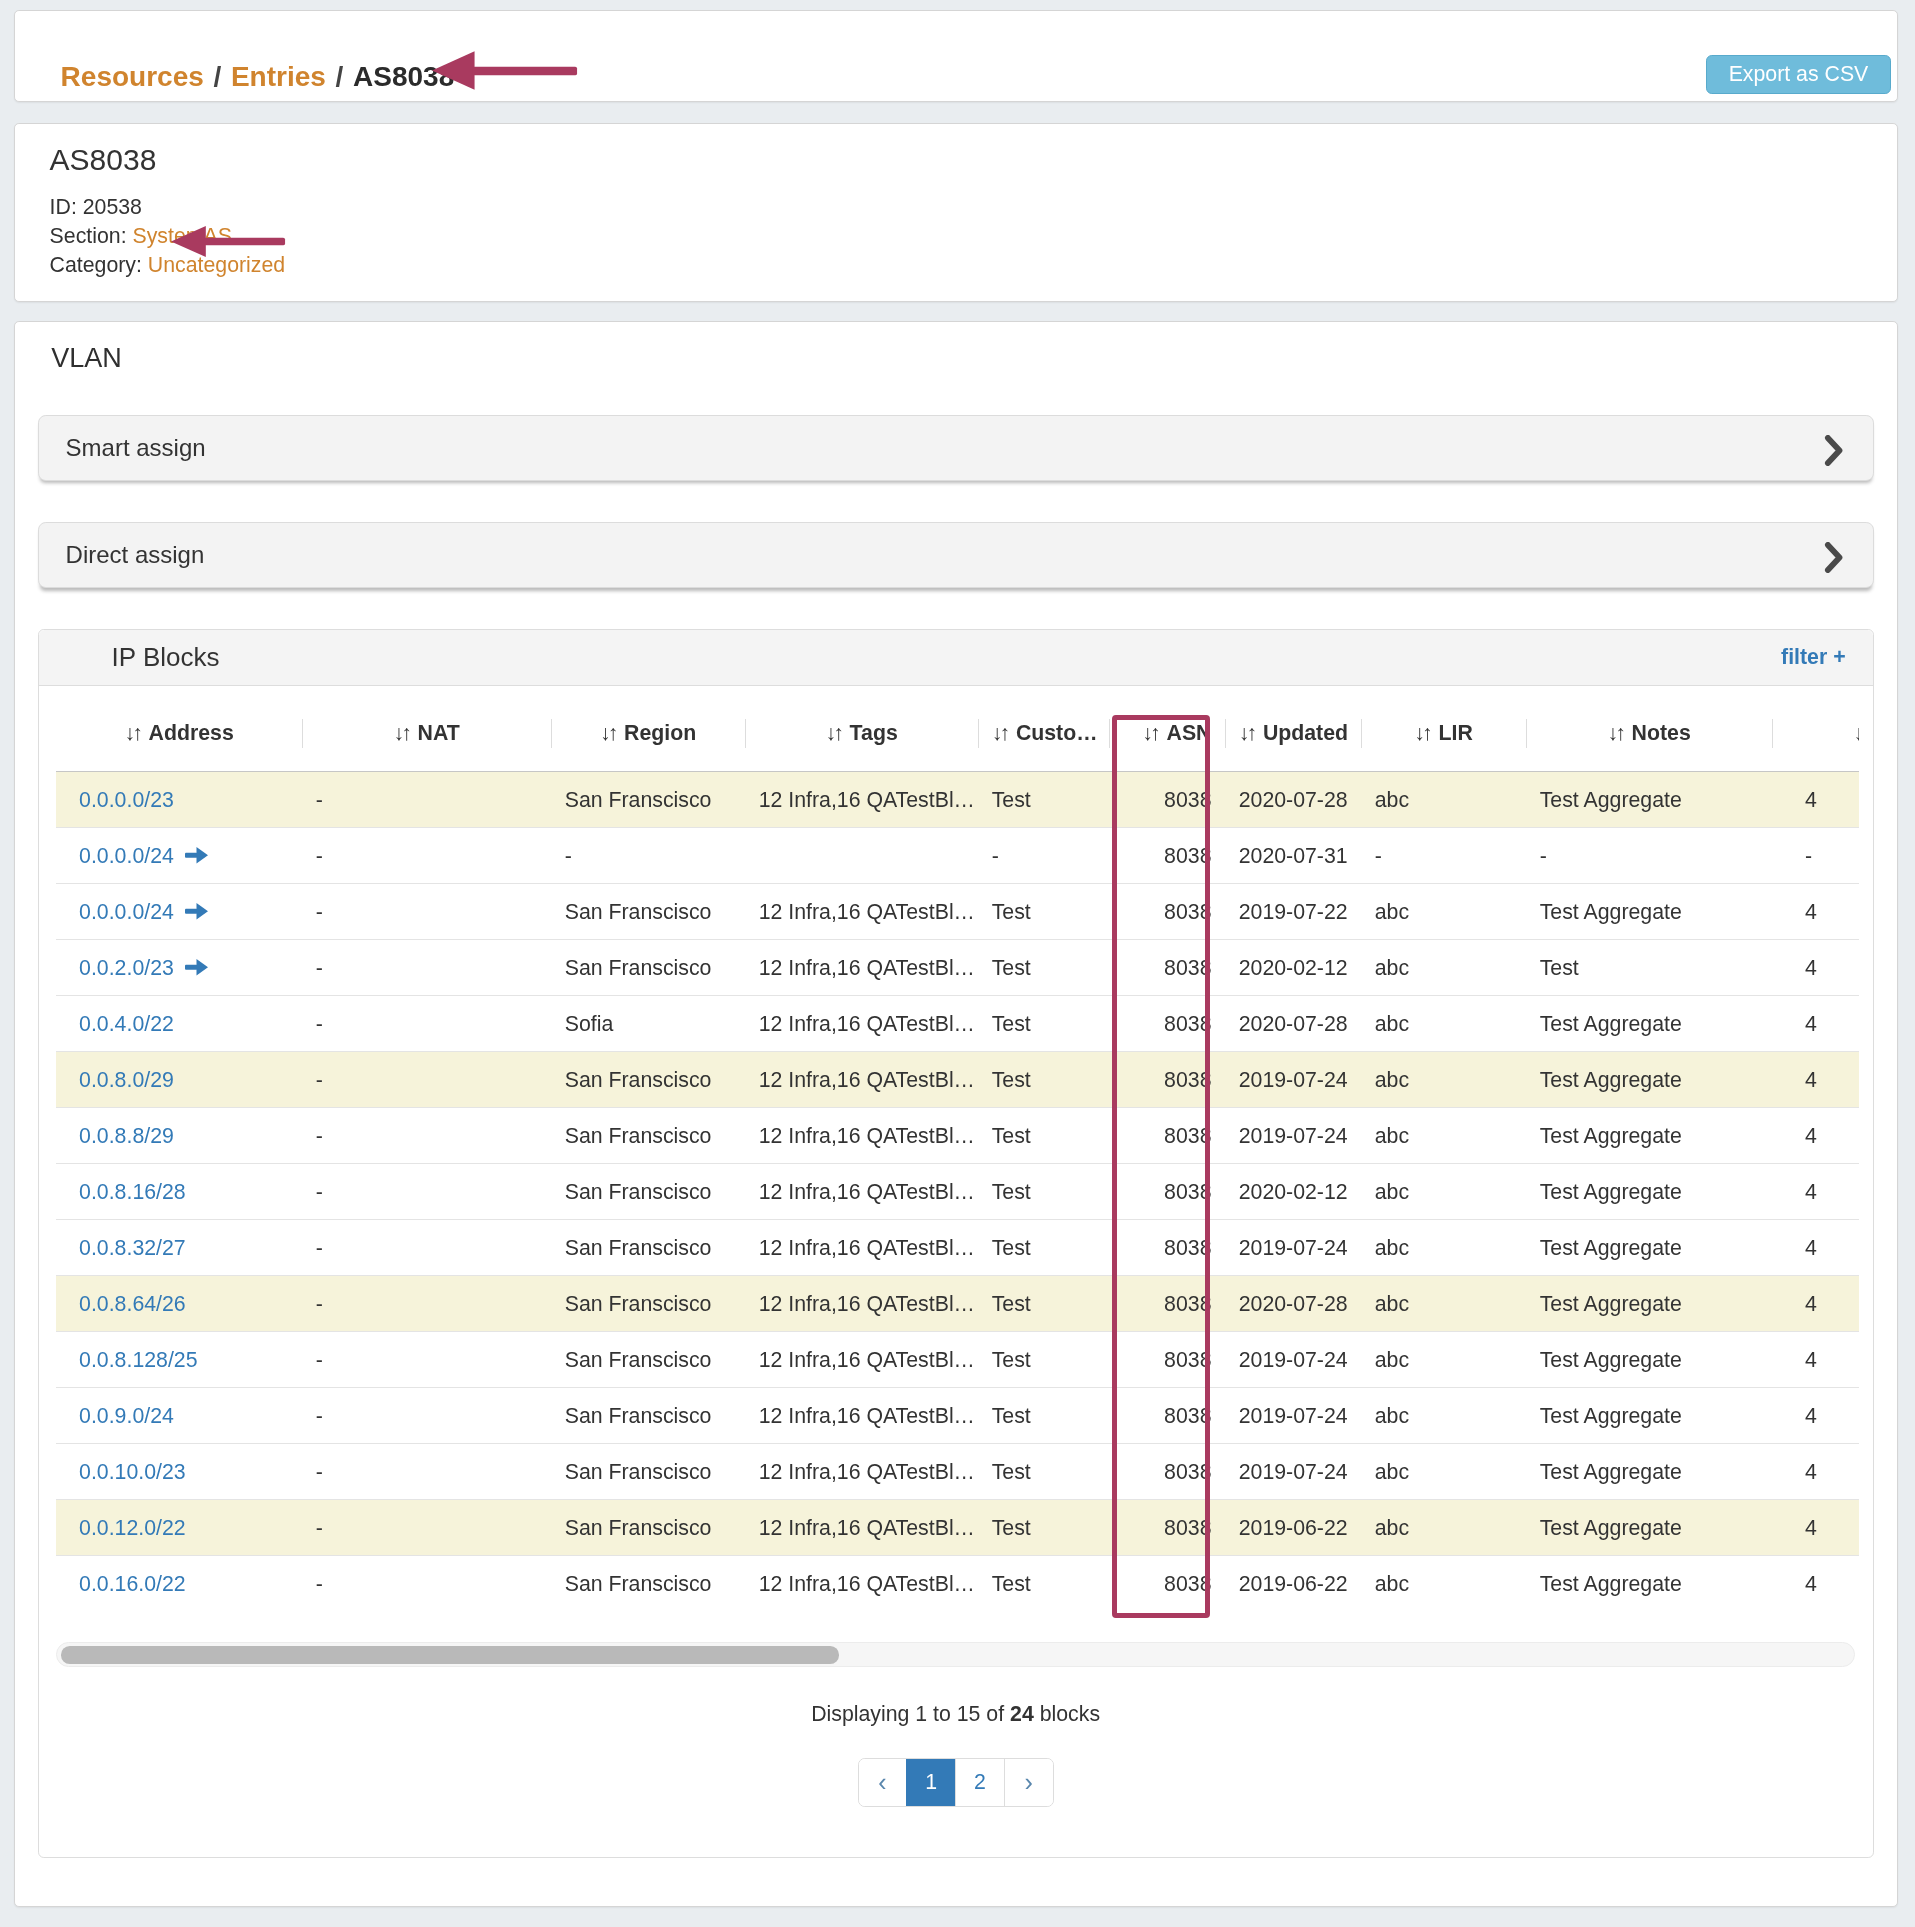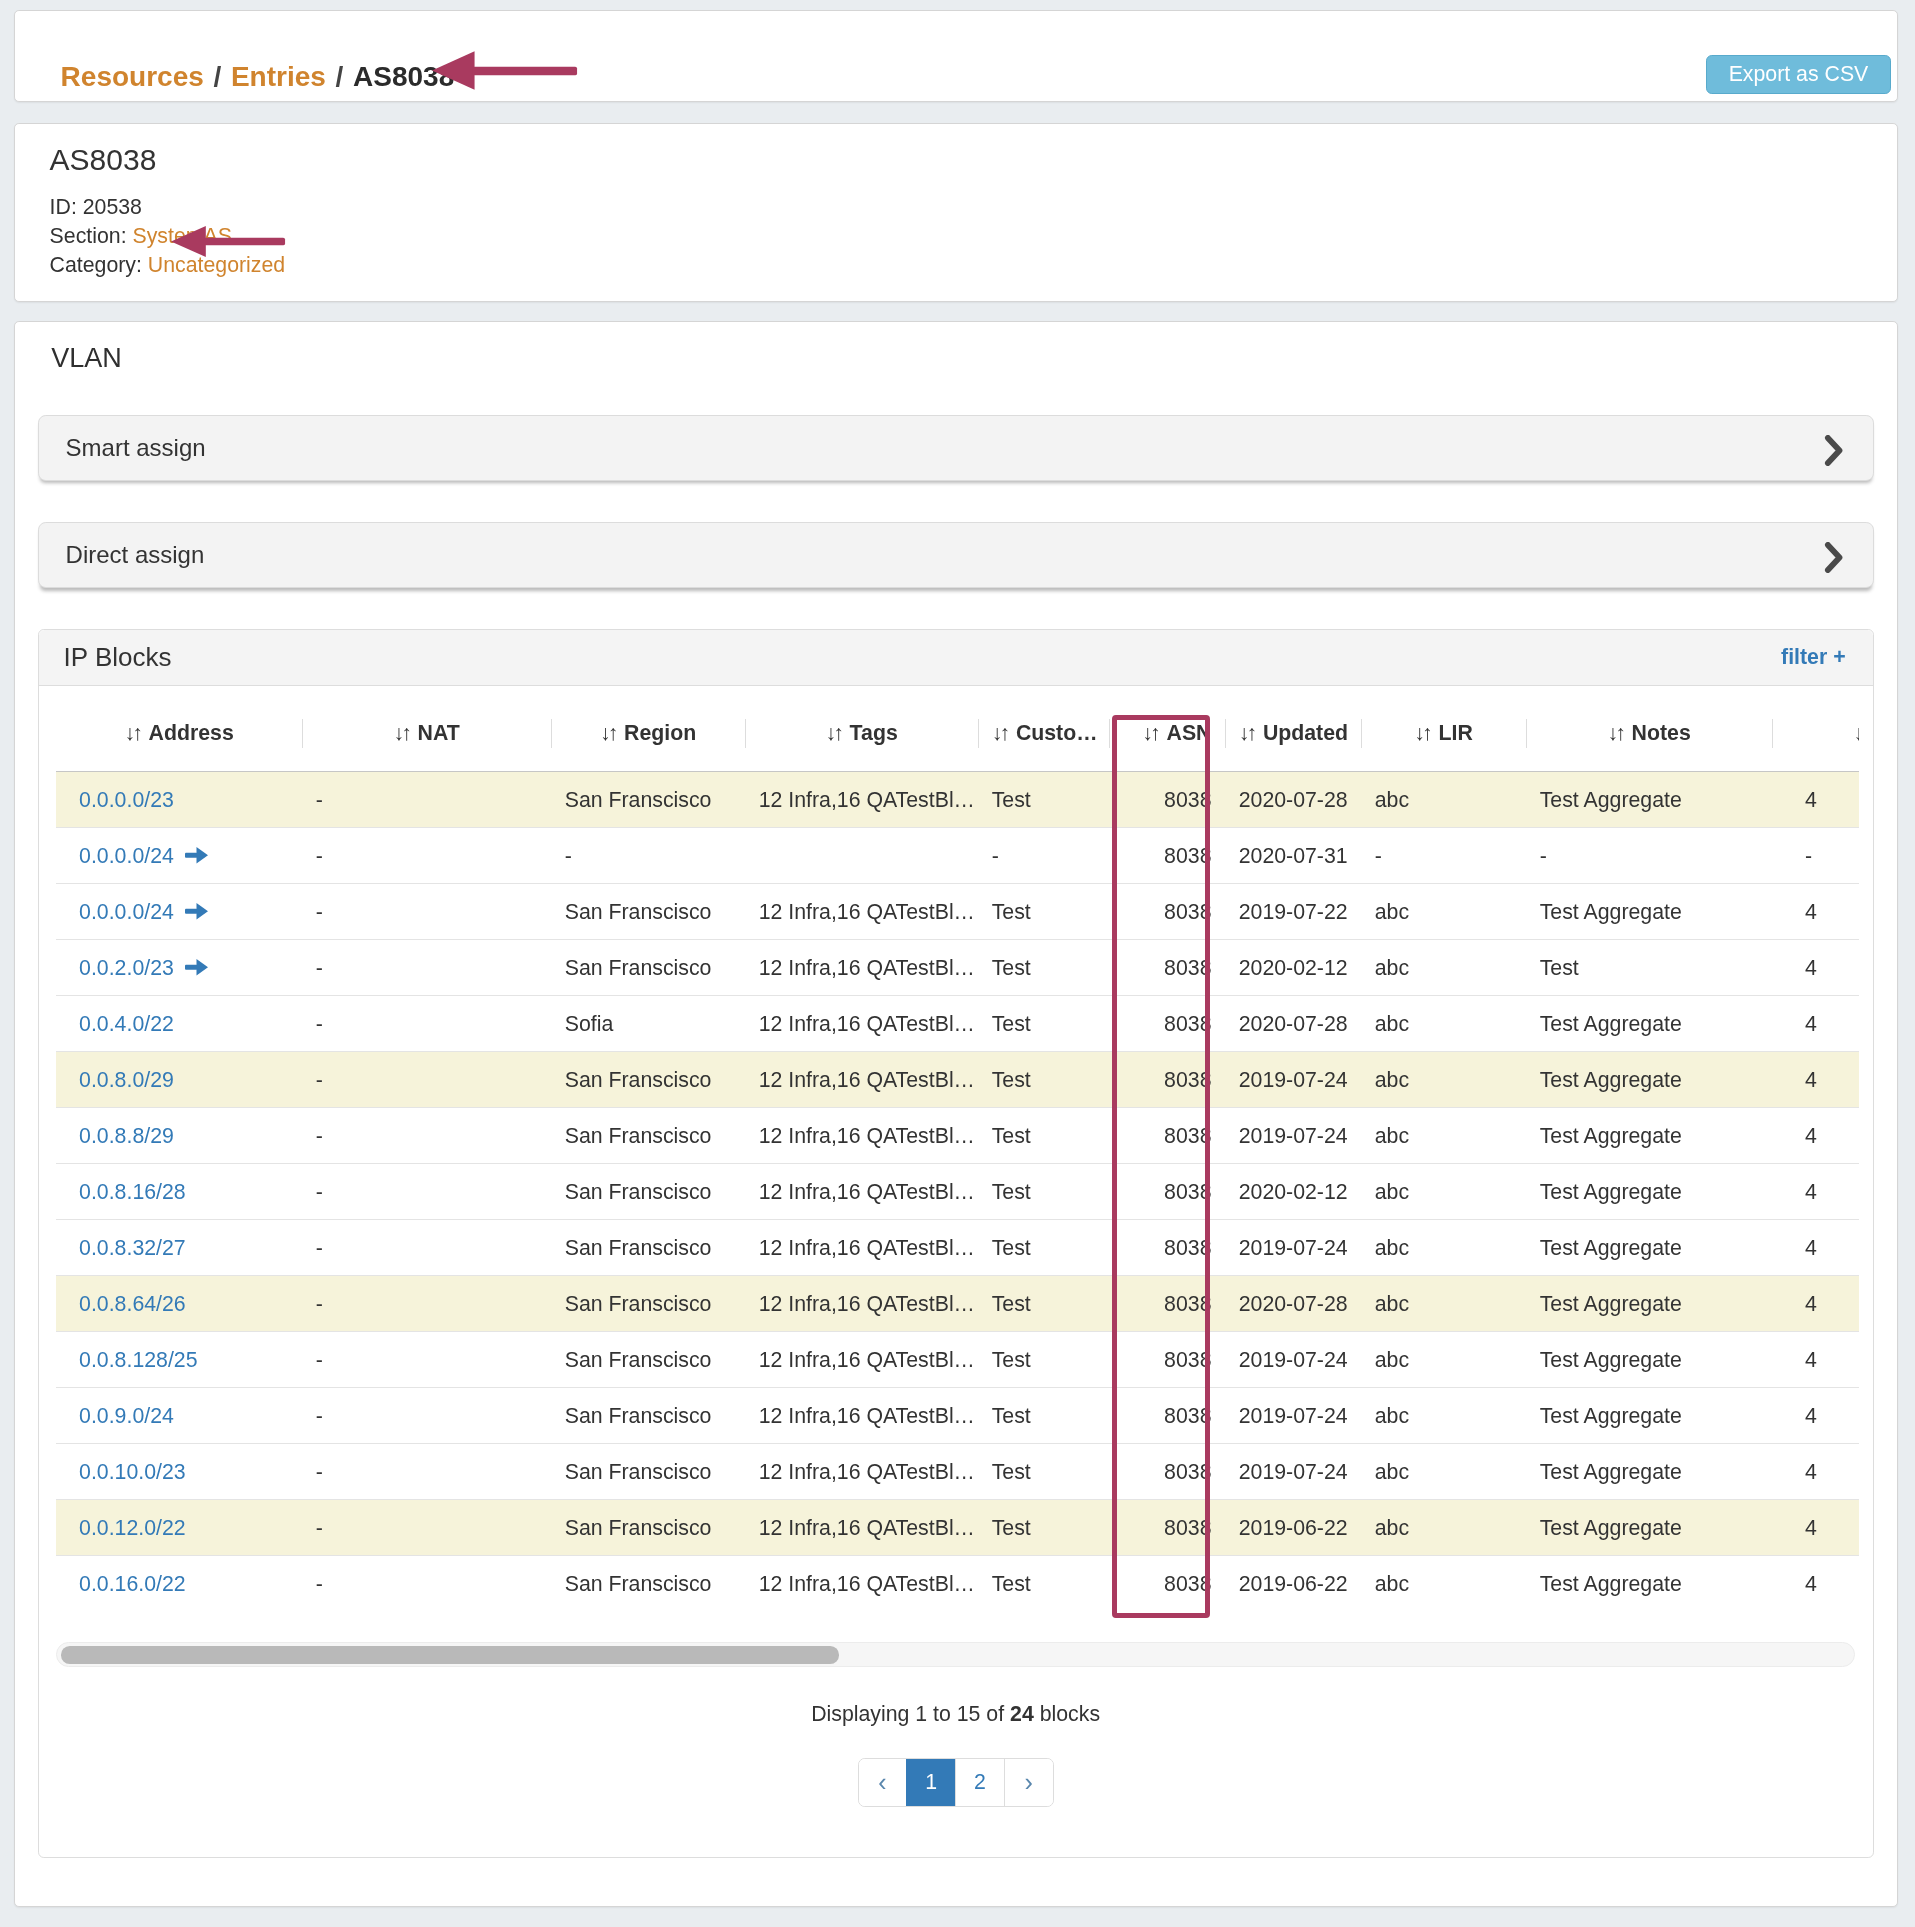--- a/index.html
+++ b/index.html
@@ -31,21 +31,21 @@
   .olink{color:var(--accent-orange);text-decoration:none;cursor:pointer;}
   
   .panel-ipam{top:321px;height:1586px;padding:11.6px 23px 0;}
   .ipam-title{font-size:27px;font-weight:500;color:#2f2f2f;margin:9.7px 0 0 13.6px;}
   .assign-bar{position:relative;height:66px;margin-top:41px;background:#f3f3f3;border:1px solid #dcdcdc;border-radius:7.8px;box-shadow:0 4.9px 3.9px -2.9px rgba(0,0,0,.28);cursor:pointer;display:flex;align-items:center;padding:0 27px;}
   .assign-label{font-size:24px;font-weight:500;color:#333;}
   .assign-chevron{position:absolute;right:29px;top:18.4px;}
   
   .ipb{margin-top:41px;height:1229px;border:1px solid #ddd;border-radius:5.8px;background:#fff;overflow:hidden;}
   .ipb-head{height:56px;background:#f4f4f4;border-bottom:1px solid #ddd;display:flex;align-items:center;justify-content:space-between;padding:0 27px 0 25px;border-radius:5.8px 5.8px 0 0;}
-  .ipb-title{font-size:26px;font-weight:500;color:#333;}
+  .ipb-title{font-size:26px;font-weight:500;color:#333;margin-left:48px;}
   .filter-link{font-size:21.3px;font-weight:bold;color:var(--link-blue);text-decoration:none;cursor:pointer;}
   .ipb-body{position:relative;padding:0 17.5px;}
   .table-clip{overflow:hidden;width:1803px;}
   table{table-layout:fixed;width:1960px;border-collapse:collapse;}
   th{position:relative;text-align:center;font-size:21.3px;font-weight:bold;color:#333;padding:35px 13.6px 25px;border-bottom:1.9px solid #c6c6c6;white-space:nowrap;cursor:pointer;}
   th:not(:first-child)::before{content:"";position:absolute;left:0;top:33px;width:1px;height:29px;background:#ddd;}
   .sort{letter-spacing:-2.9px;margin-right:8.7px;font-weight:bold;}
   td{font-size:21.3px;line-height:22px;color:#333;padding:16.5px 13.6px;white-space:nowrap;overflow:hidden;vertical-align:middle;}
   tbody tr+tr td{border-top:1px solid var(--line);}
   tbody tr.hl{background:var(--row-highlight);}

